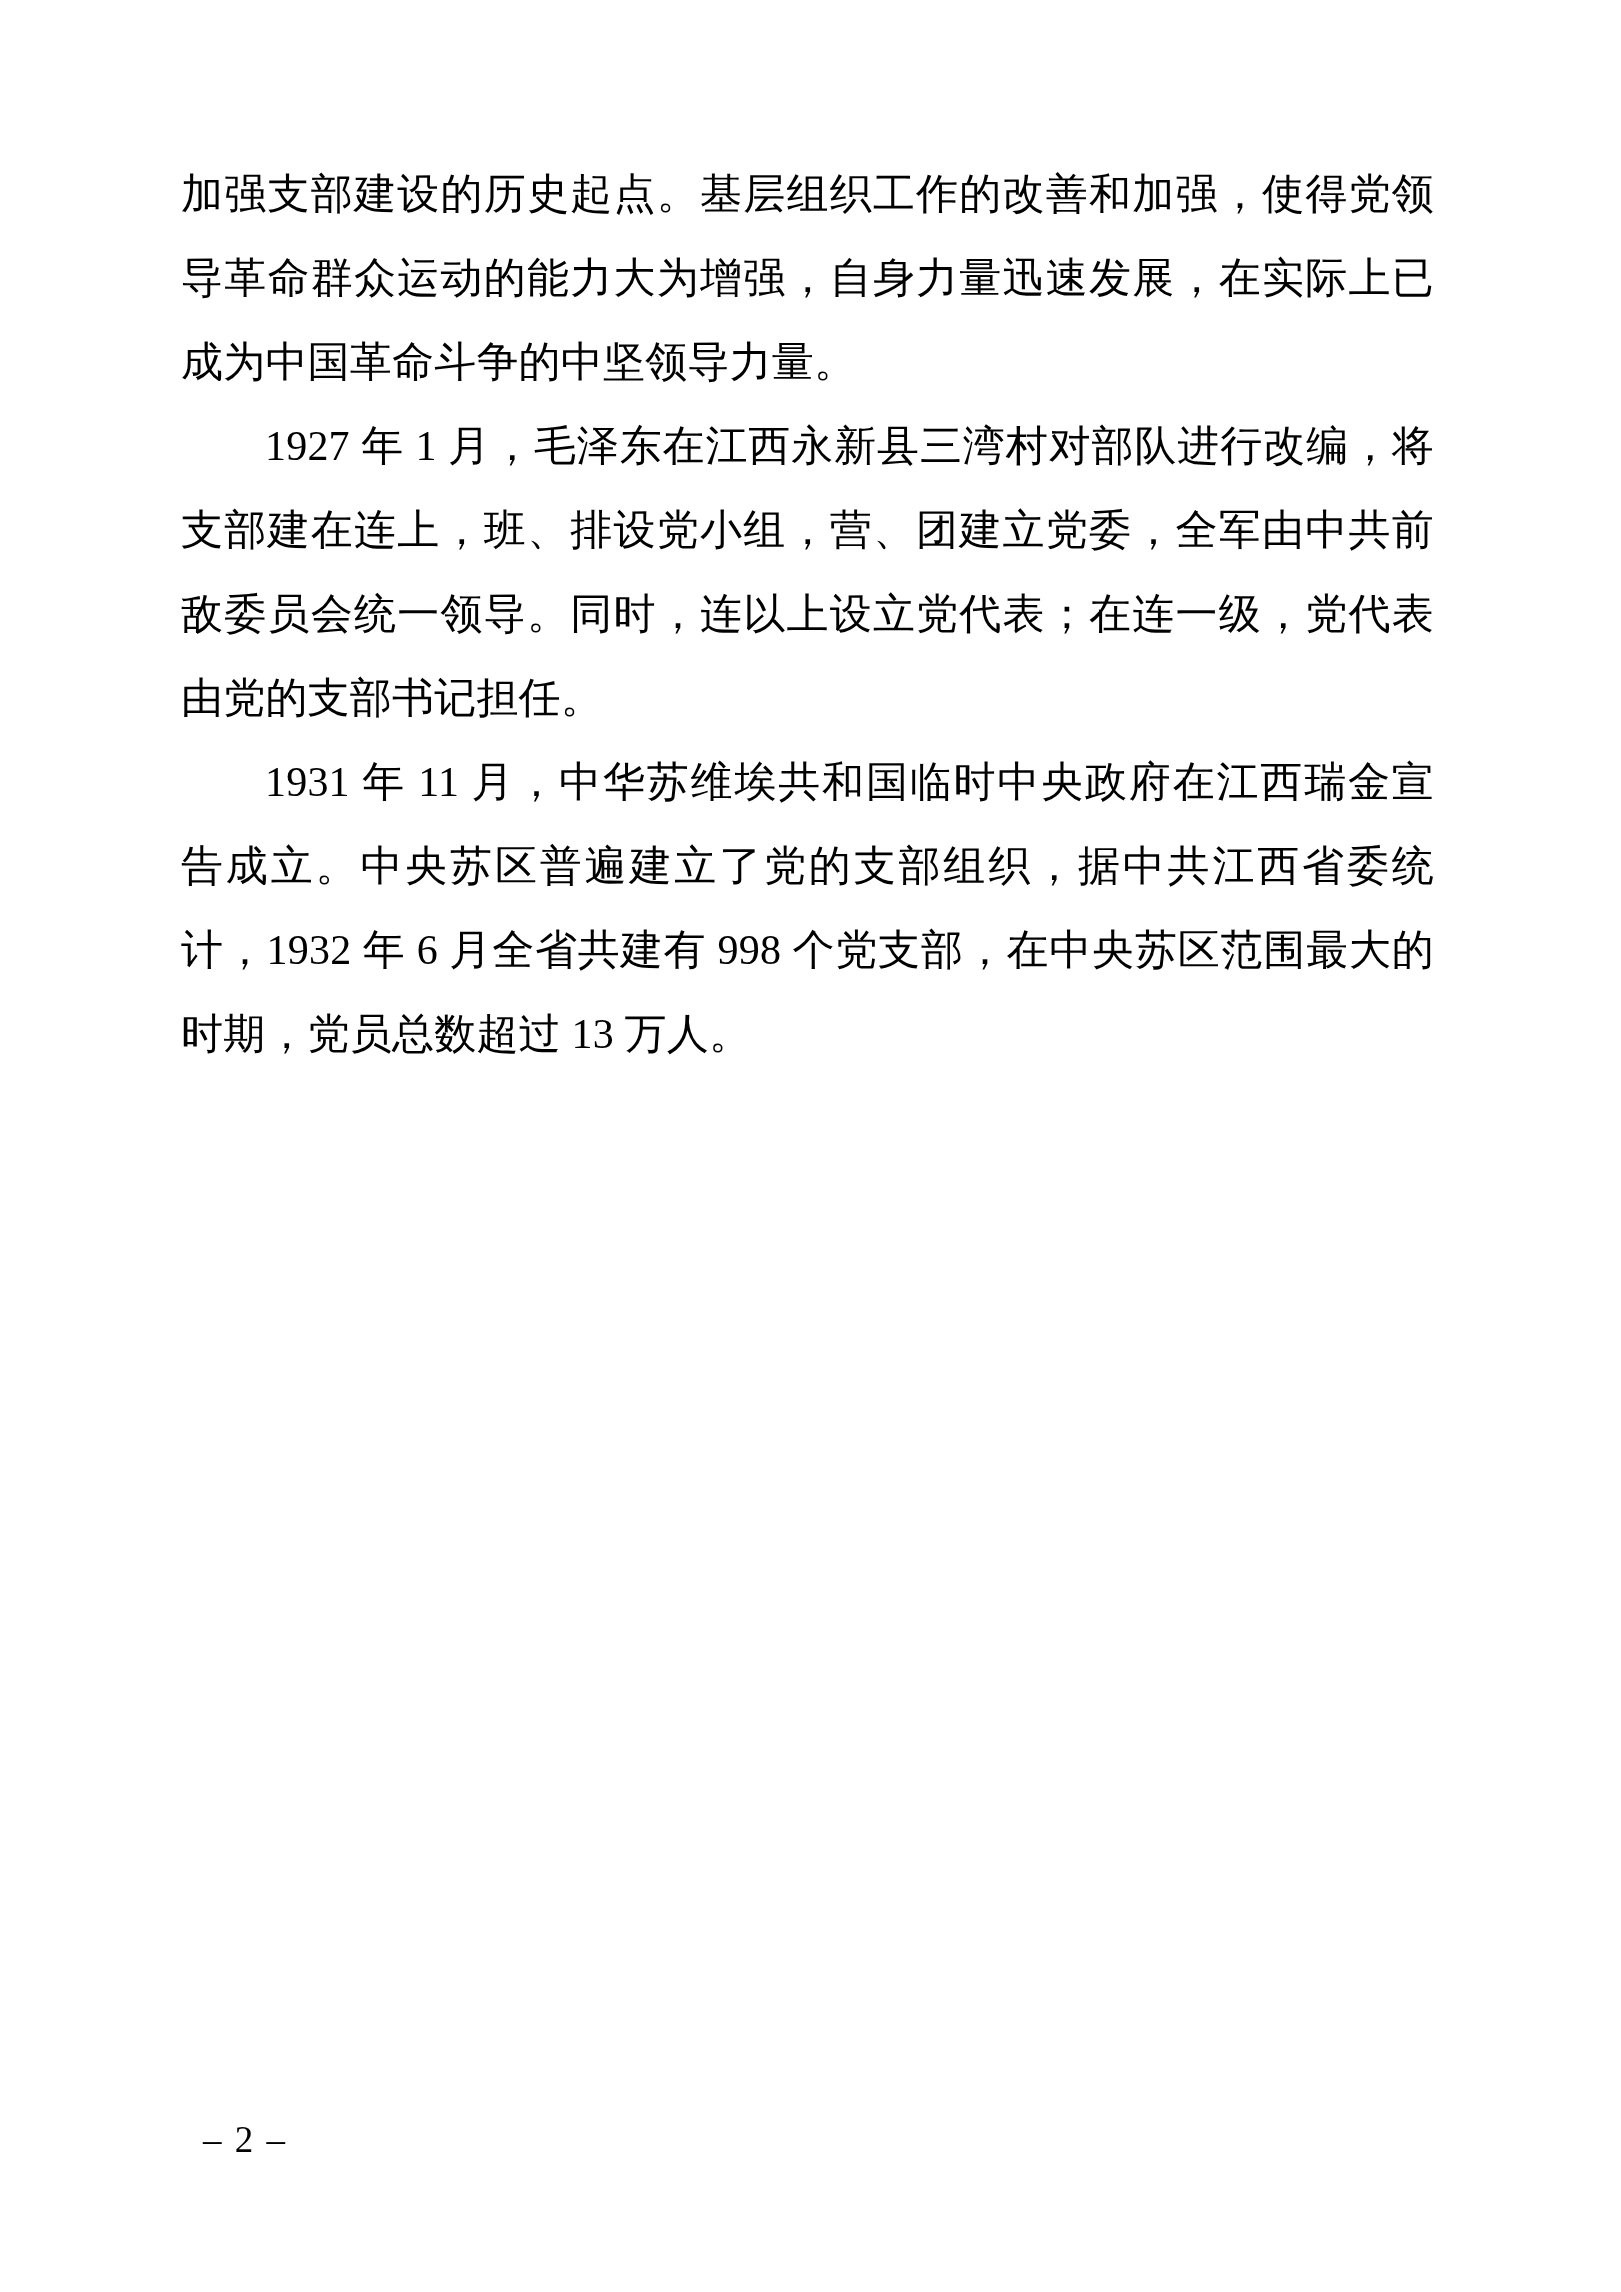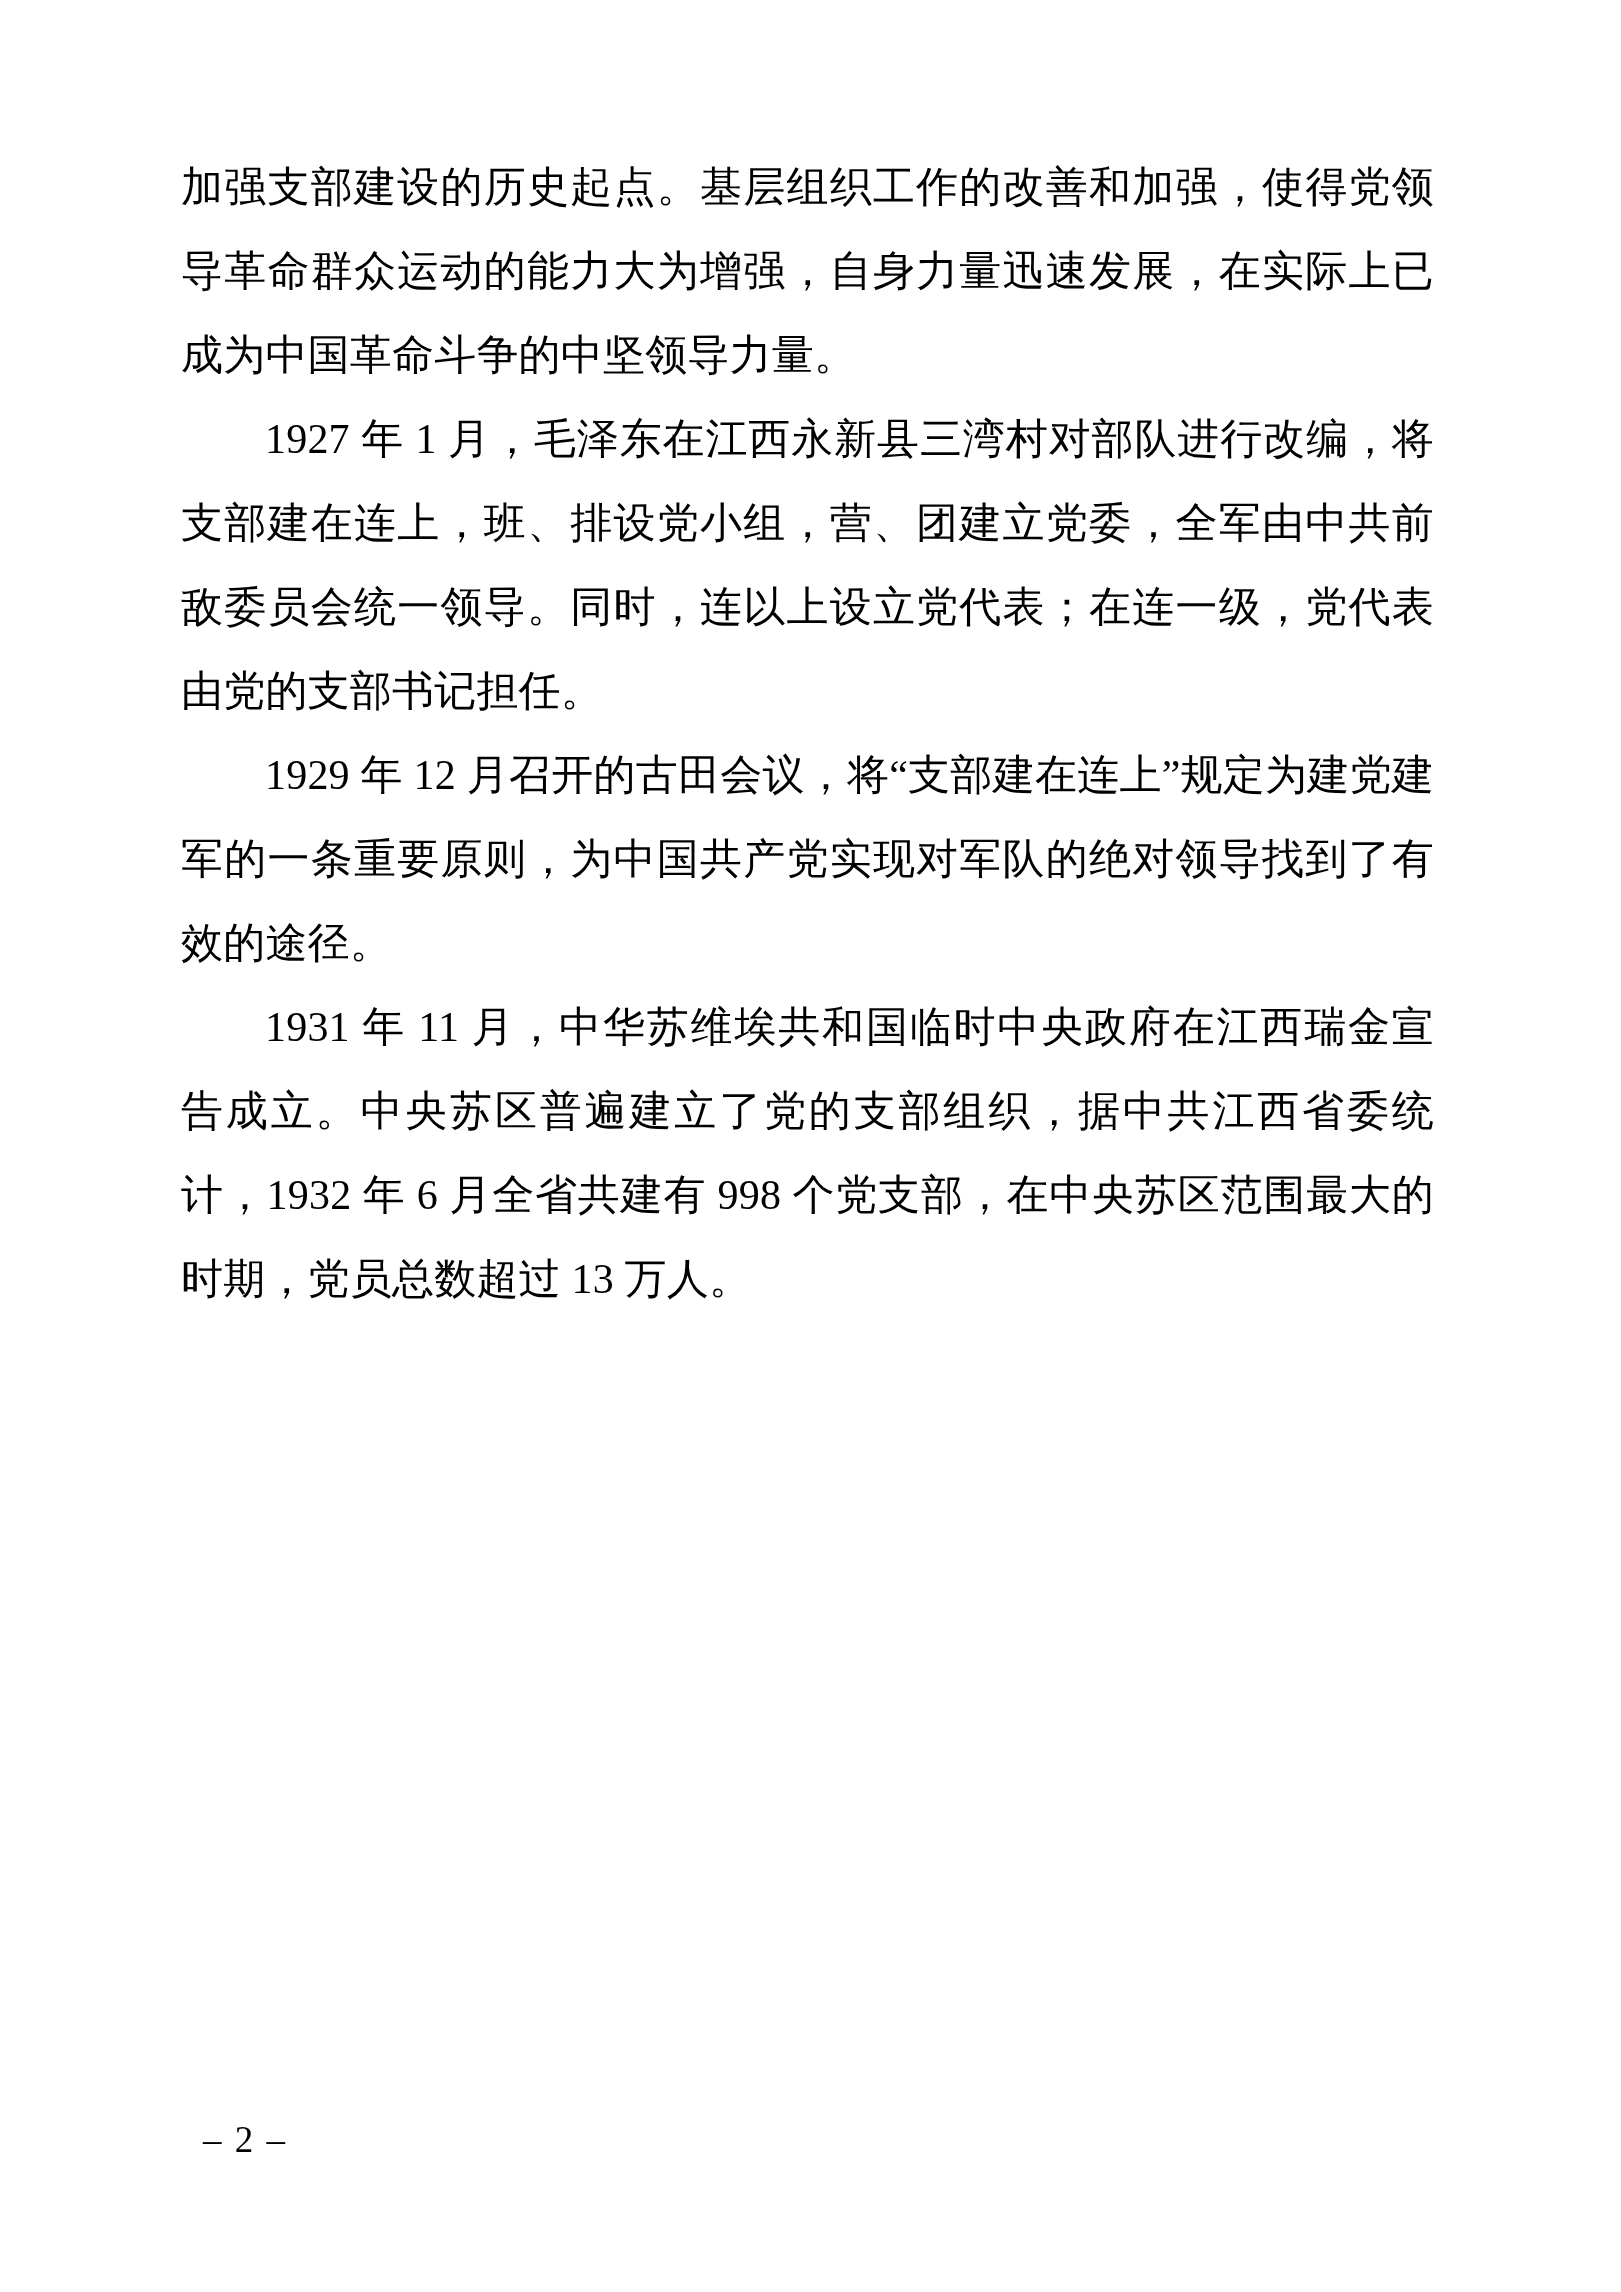--- a/index.html
+++ b/index.html
@@ -12,21 +12,21 @@
     width: 1621px;
     height: 2293px;
     background: #ffffff;
     margin: 0 auto;
     overflow: hidden;
     box-sizing: border-box;
   }
   .content {
     position: absolute;
     left: 181px;
-    top: 145px;
+    top: 152px;
     width: 1253px;
   }
   .para {
     font-family: "Liberation Serif", "DejaVu Serif", serif;
     font-size: 42px;
     line-height: 84px;
     color: #000000;
     text-align: justify;
     text-justify: inter-character;
     text-indent: 84px;
@@ -67,21 +67,20 @@
 <div class="page">
 
   <div class="content">
 
     <p class="para no-indent">加强支部建设的历史起点。基层组织工作的改善和加强，使得党领导革命群众运动的能力大为增强，自身力量迅速发展，在实际上已成为中国革命斗争的中坚领导力量。</p>
 
 
 
     <p class="para">1927 年 1 月，毛泽东在江西永新县三湾村对部队进行改编，将支部建在连上，班、排设党小组，营、团建立党委，全军由中共前敌委员会统一领导。同时，连以上设立党代表；在连一级，党代表由党的支部书记担任。</p>
 
-    <p class="para">1929 年 12 月召开的古田会议，将“支部建在连上”规定为建党建军的一条重要原则，为中国共产党实现对军队的绝对领导找到了有效的途径。</p>
 
     <p class="para">1931 年 11 月，中华苏维埃共和国临时中央政府在江西瑞金宣告成立。中央苏区普遍建立了党的支部组织，据中共江西省委统计，1932 年 6 月全省共建有 998 个党支部，在中央苏区范围最大的时期，党员总数超过 13 万人。</p>
 
   </div>
 
   <div class="pagenum">– 2 –</div>
 
 </div>
 
 

